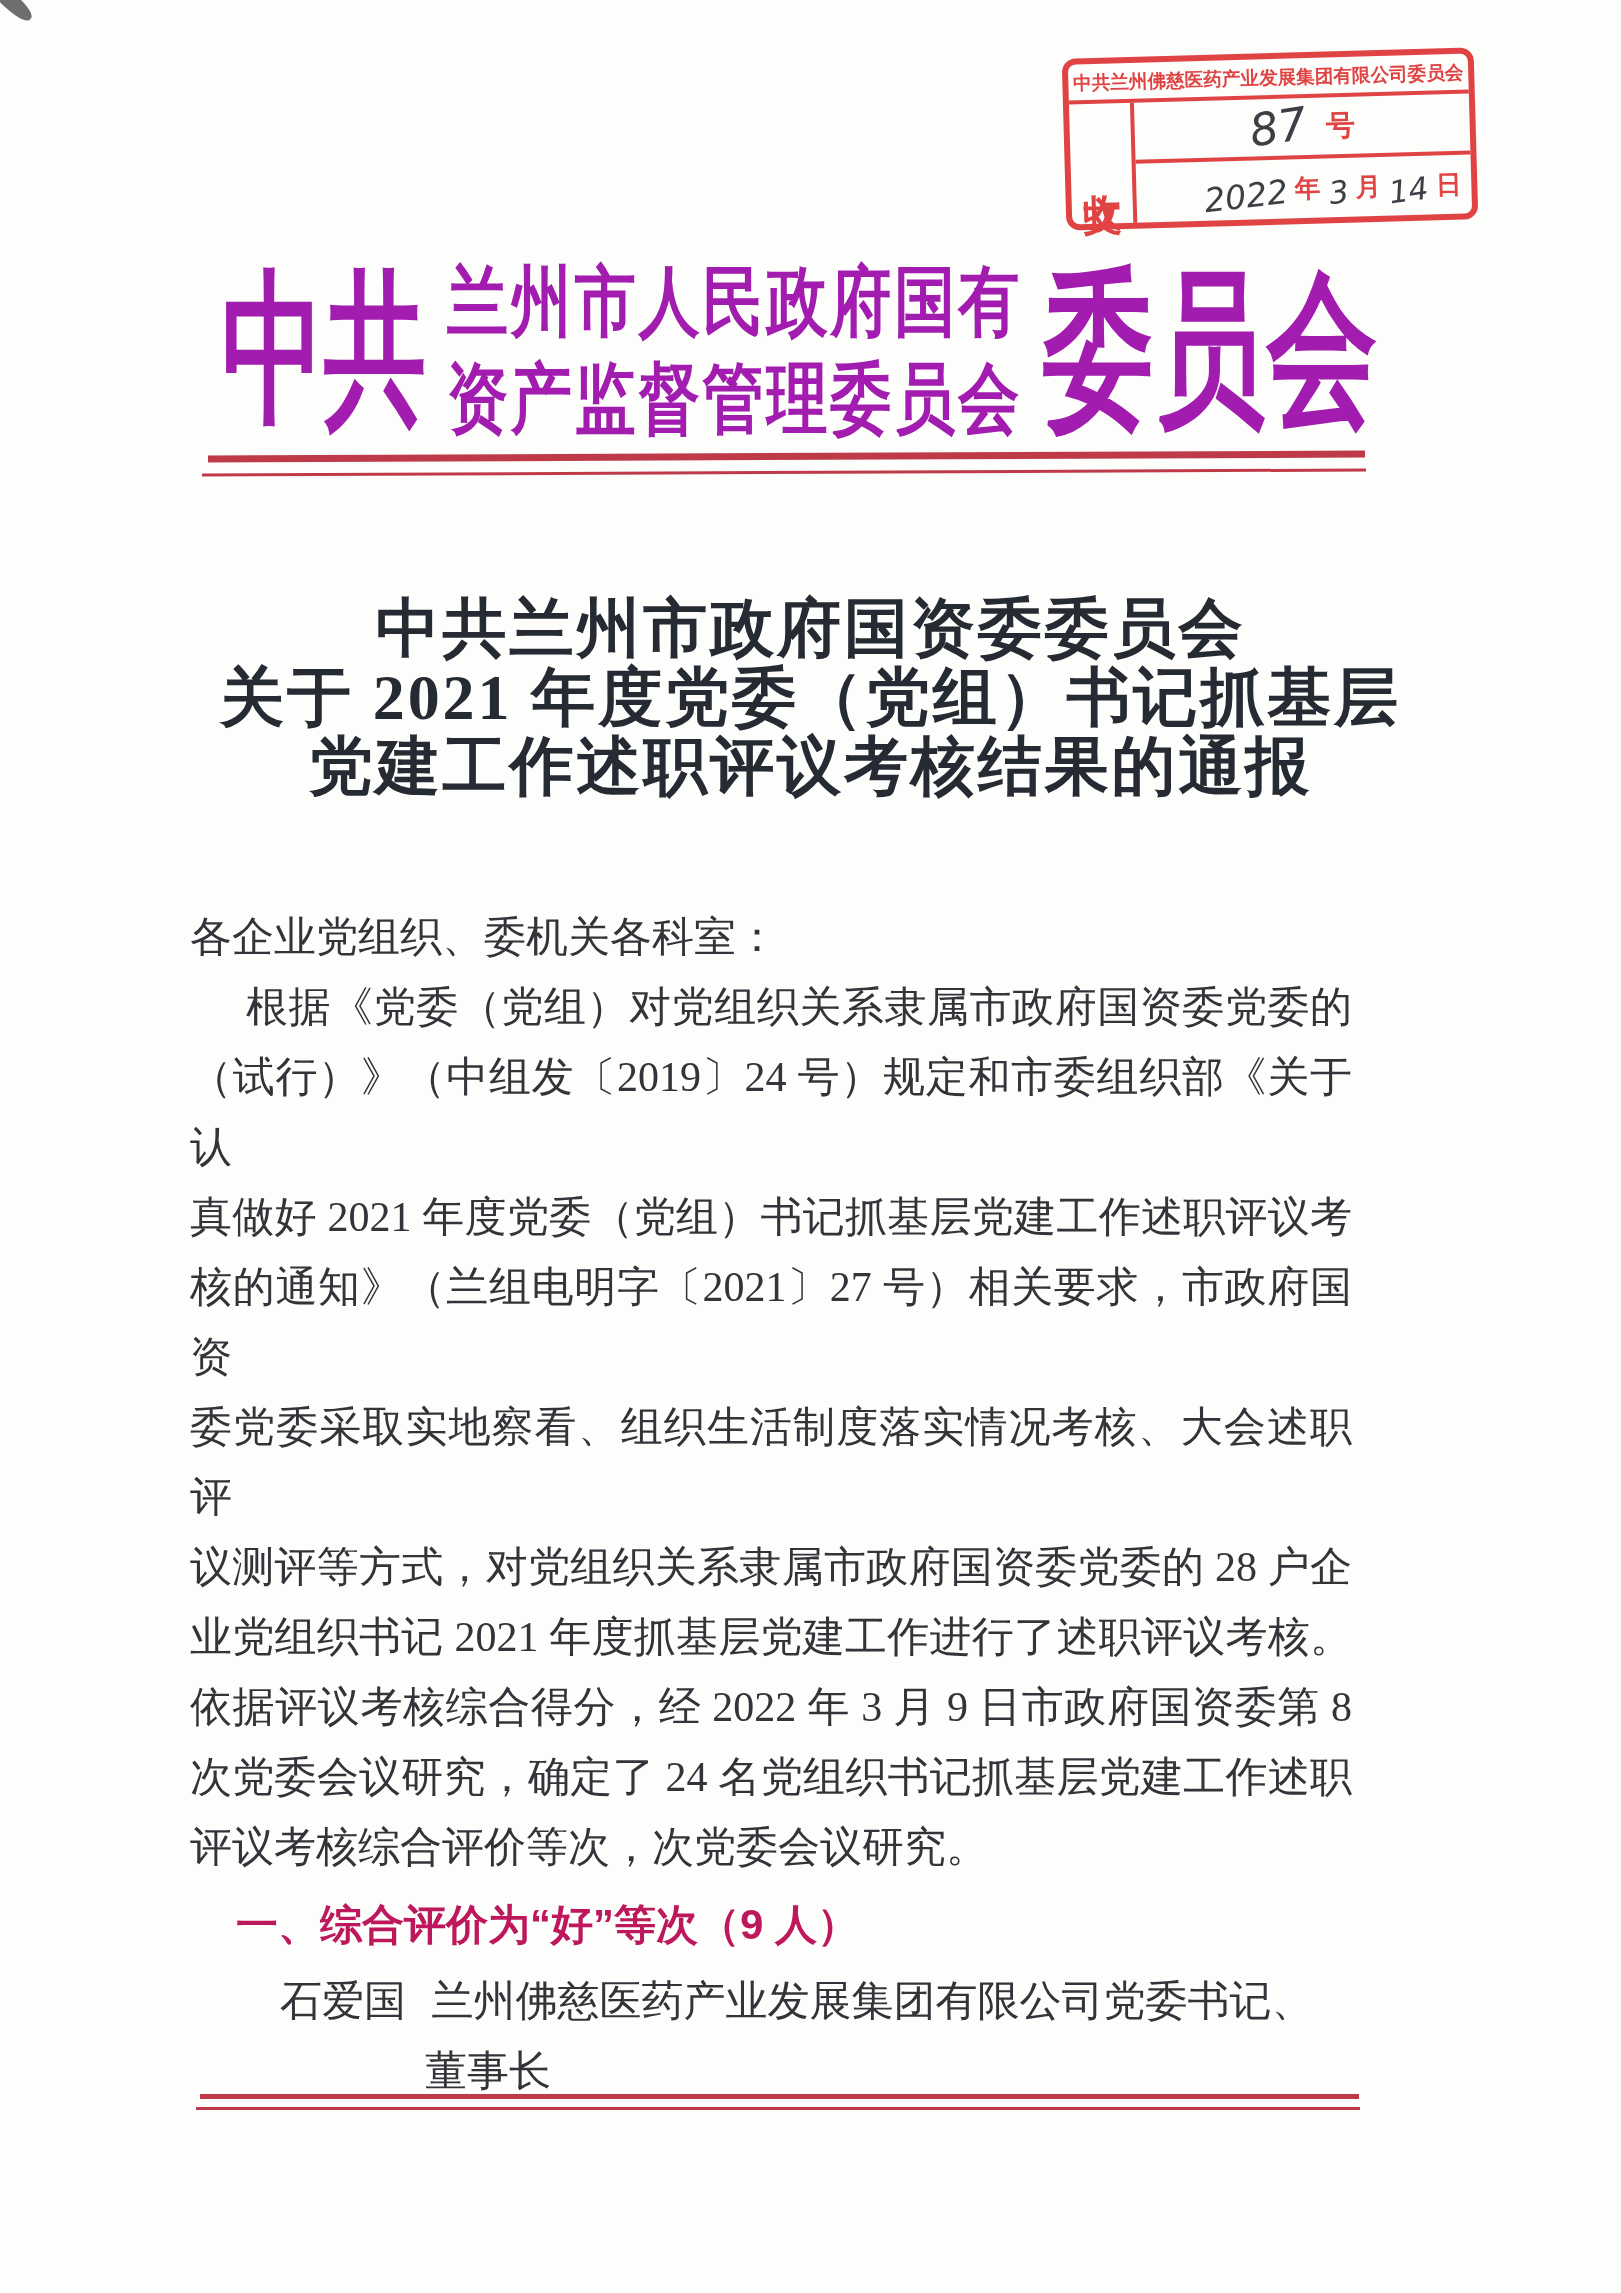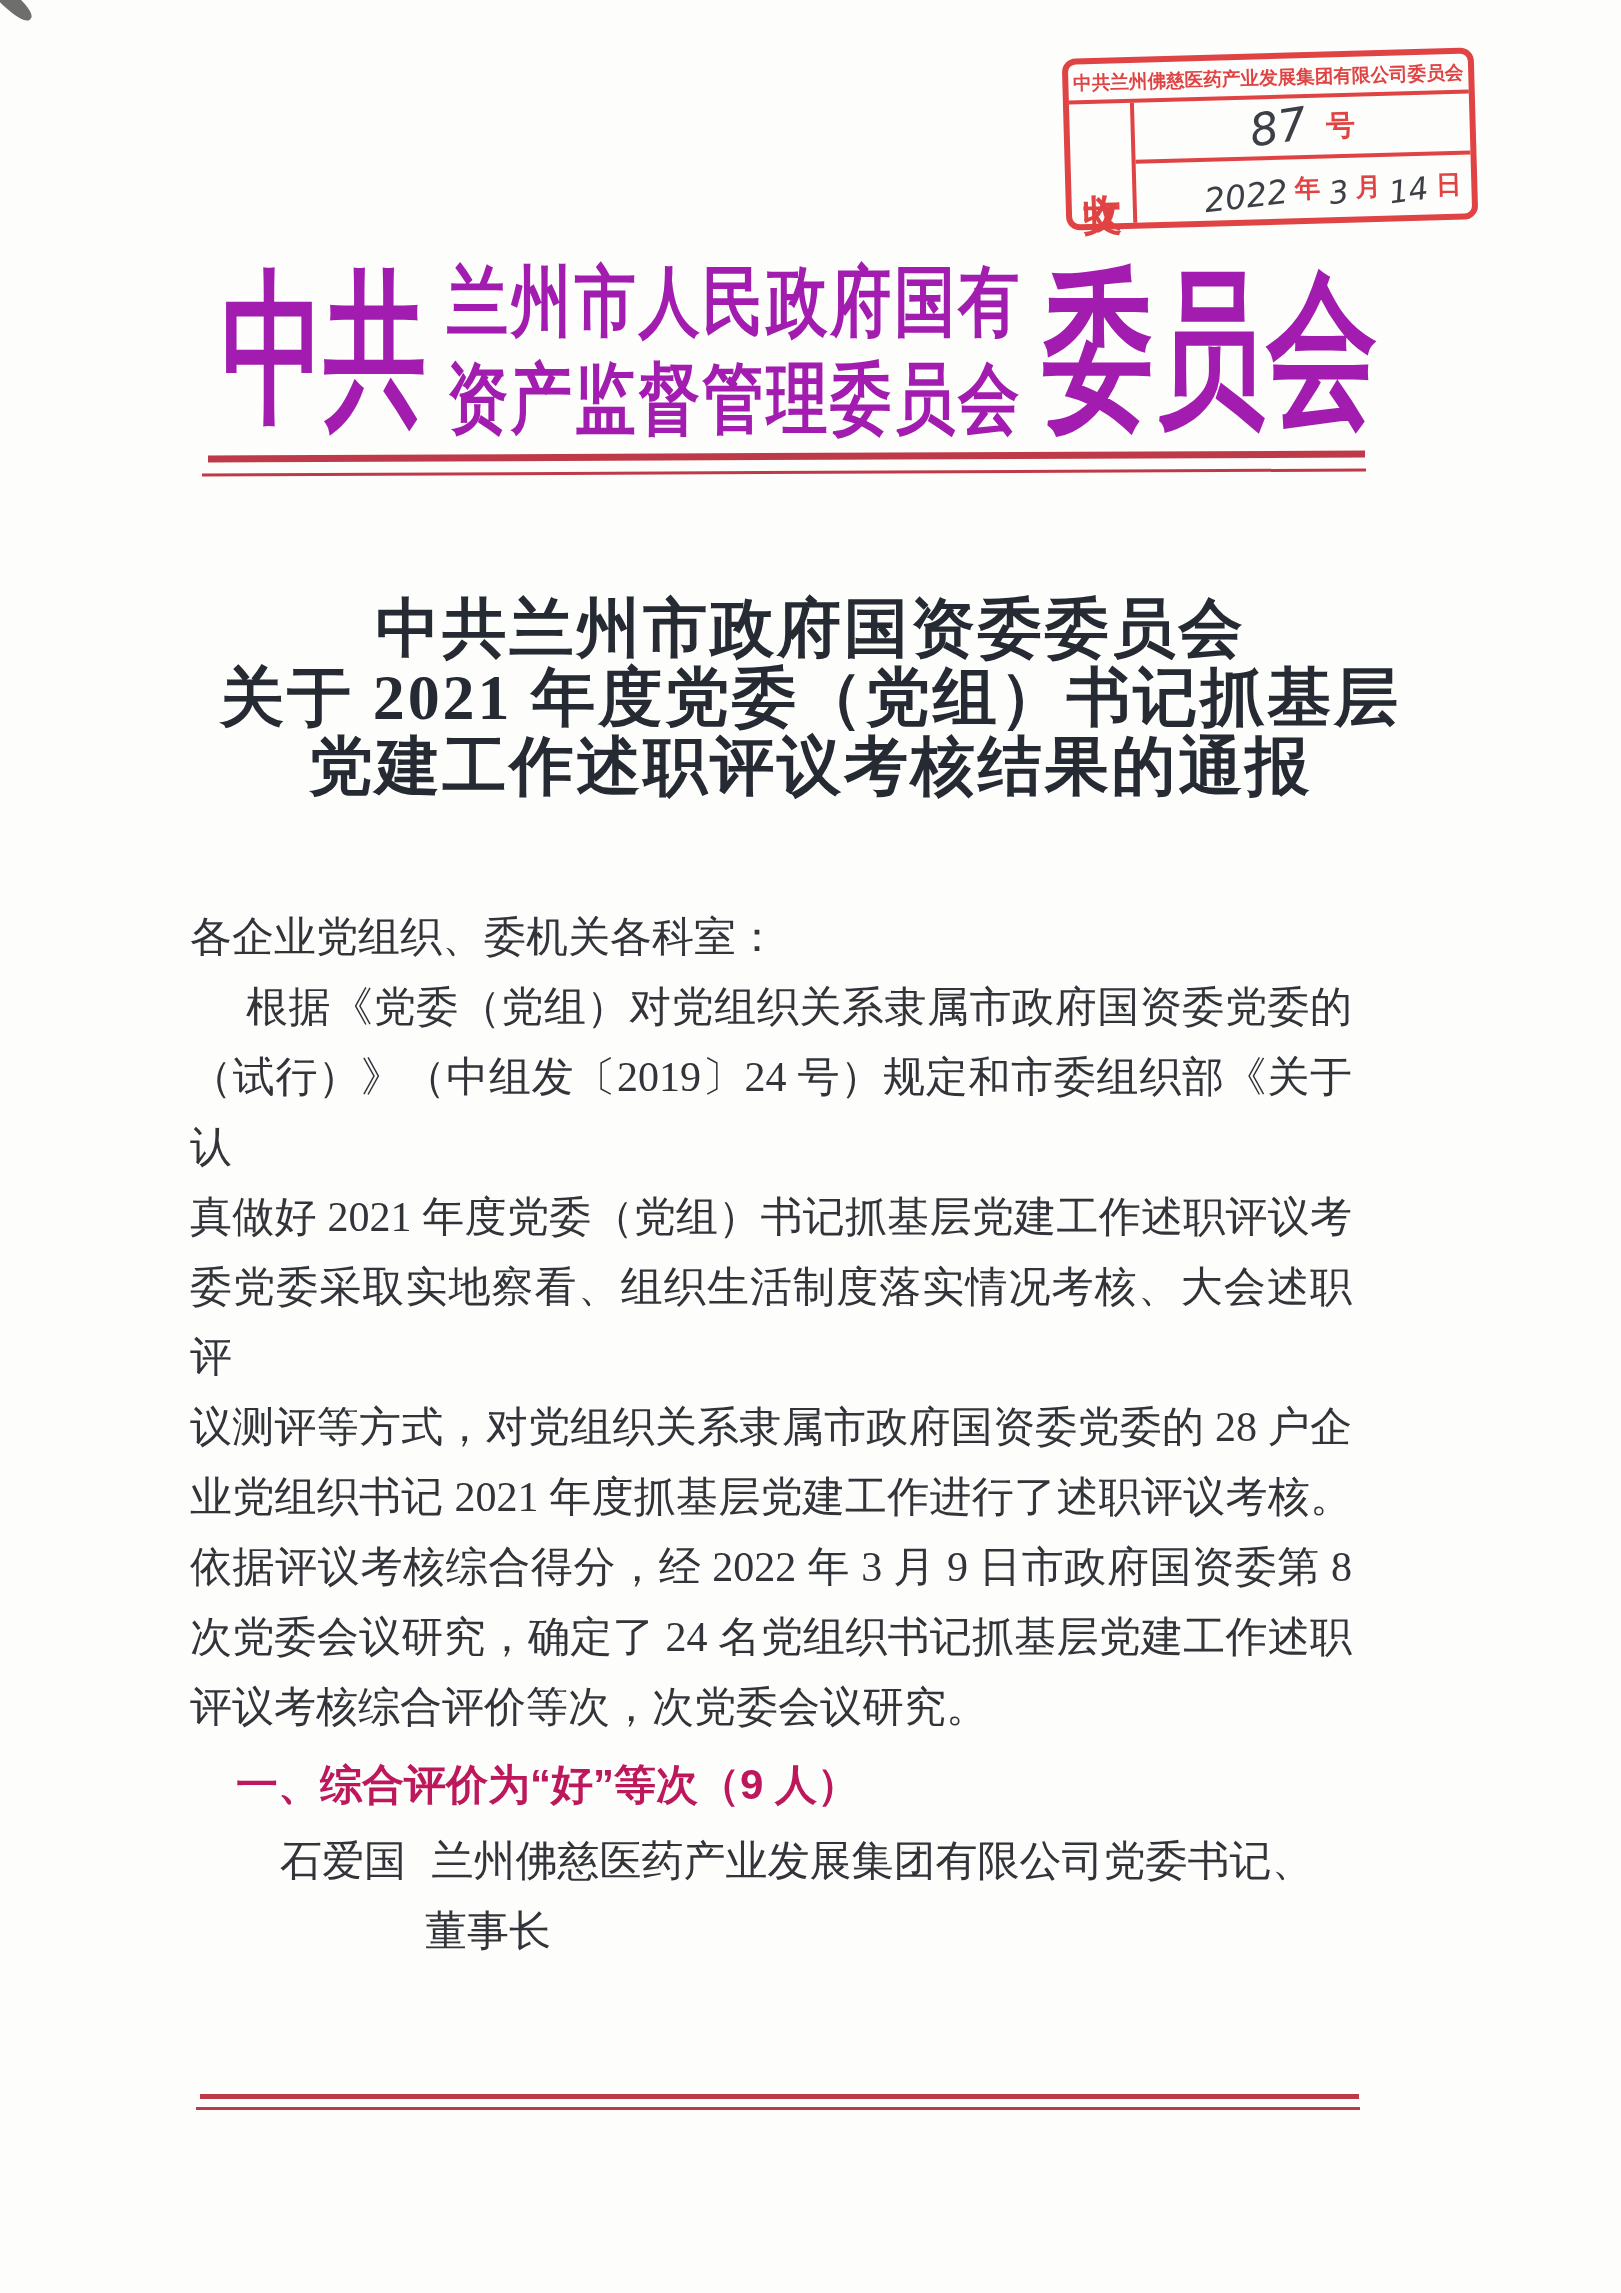--- a/index.html
+++ b/index.html
@@ -143,20 +143,21 @@
     <div>中共兰州市政府国资委委员会</div>
     <div>关于 2021 年度党委（党组）书记抓基层</div>
     <div>党建工作述职评议考核结果的通报</div>
   </div>
 
   <div class="doc-body">
     <div>各企业党组织、委机关各科室：</div>
     <div class="jline indent">根据《党委（党组）对党组织关系隶属市政府国资委党委的</div>
     <div class="jline">（试行）》（中组发〔2019〕24 号）规定和市委组织部《关于认</div>
     <div class="jline">真做好 2021 年度党委（党组）书记抓基层党建工作述职评议考</div>
+    <div class="jline">核的通知》（兰组电明字〔2021〕27 号）相关要求，市政府国资</div>
     <div class="jline">委党委采取实地察看、组织生活制度落实情况考核、大会述职评</div>
     <div class="jline">议测评等方式，对党组织关系隶属市政府国资委党委的 28 户企</div>
     <div class="jline">业党组织书记 2021 年度抓基层党建工作进行了述职评议考核。</div>
     <div class="jline">依据评议考核综合得分，经 2022 年 3 月 9 日市政府国资委第 8</div>
     <div class="jline">次党委会议研究，确定了 24 名党组织书记抓基层党建工作述职</div>
     <div>评议考核综合评价等次，次党委会议研究。</div>
 
     <div class="heading">一、综合评价为“好”等次（9 人）</div>
 
     <div class="entry-line1">

